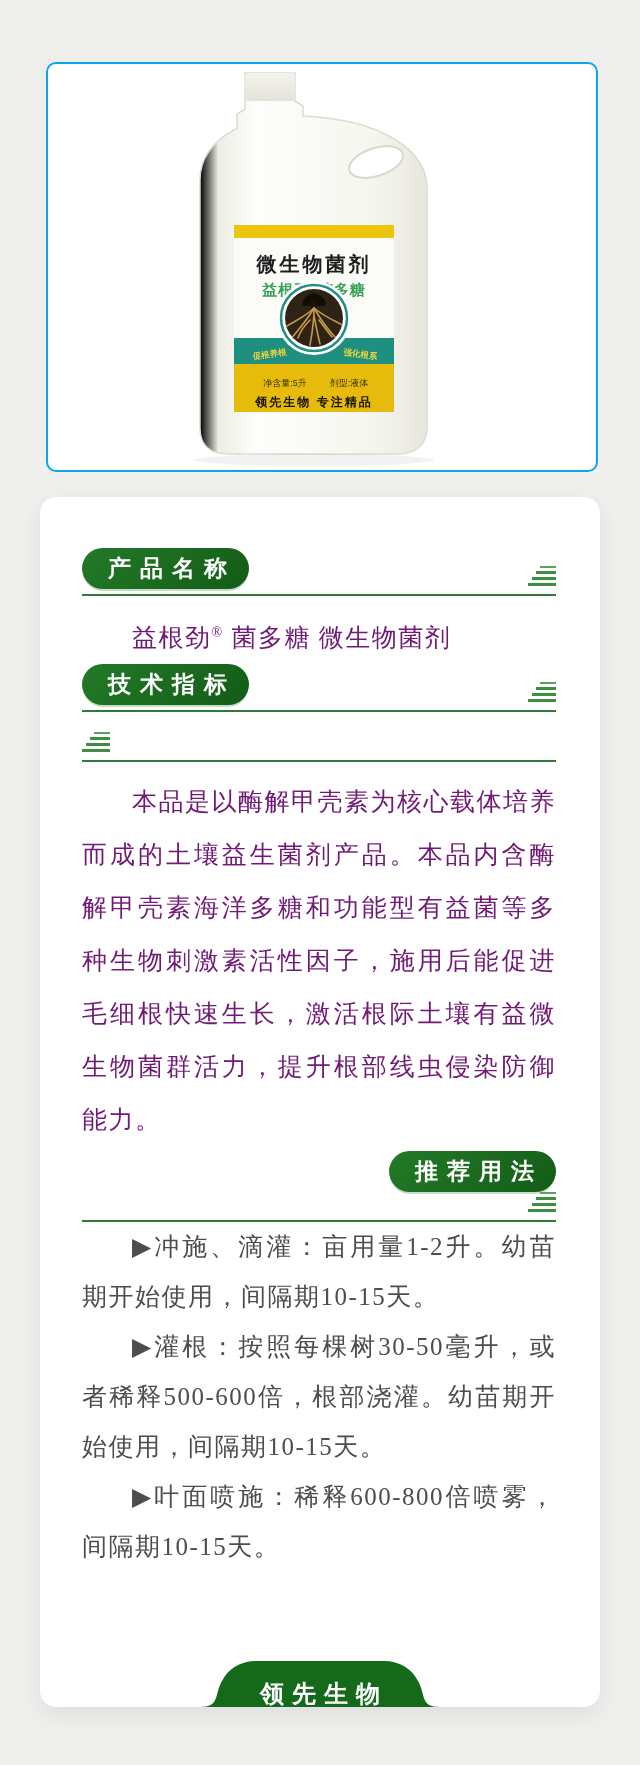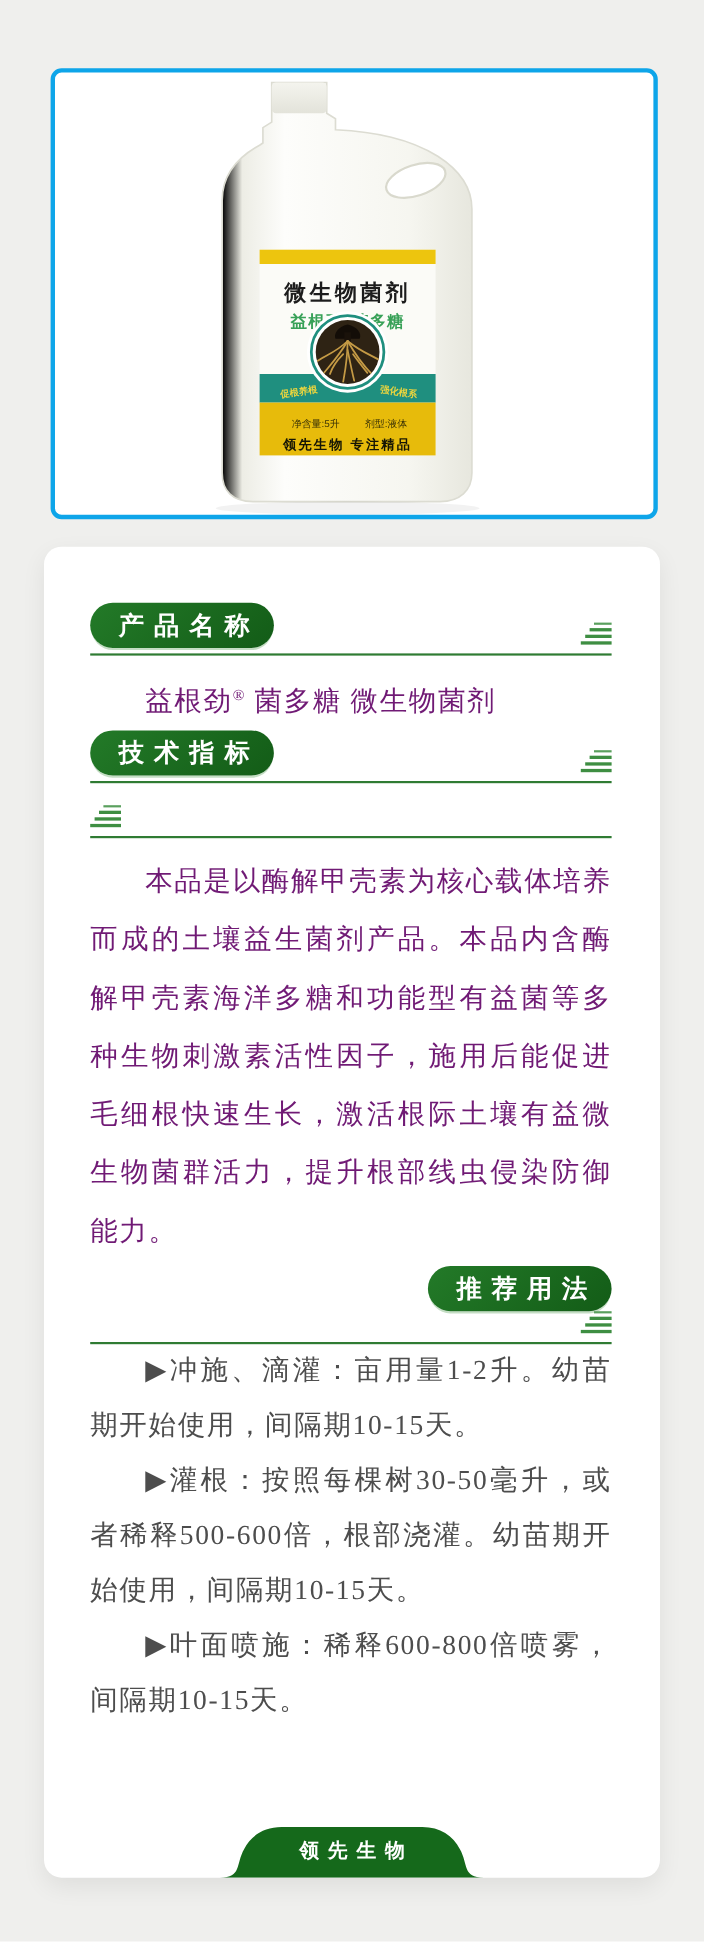--- a/index.html
+++ b/index.html
@@ -6,21 +6,21 @@
   body{
     width:640px;height:1765px;
     background:#efefed;
     font-family:"Liberation Serif","DejaVu Serif",serif;
     position:relative;
     overflow:hidden;
   }
   
   .hero-card{
     position:absolute;left:46px;top:62px;width:552px;height:410px;
-    background:#ffffff;border:4px solid #0ea5e9;border-radius:10px;
+    background:#ffffff;border:2px solid #0ea5e9;border-radius:10px;
     box-sizing:border-box;overflow:hidden;
   }
   .hero-card svg{display:block;}
   
   .detail-card{
     position:absolute;left:40px;top:497px;width:560px;height:1210px;
     background:#ffffff;border-radius:16px;
     box-shadow:0 8px 22px rgba(0,0,0,0.07);
     box-sizing:border-box;
     padding:51px 44px 16px 42px;
@@ -64,24 +64,24 @@
     text-indent:2em;
   }
   .sup{font-size:14px;vertical-align:super;}
   
   .footer-badge{
     position:absolute;left:50%;bottom:0;transform:translateX(-50%);
     width:240px;height:46px;
   }
   .footer-badge svg{display:block;}
   .footer-badge .badge-text{
-    position:absolute;left:0;top:0;width:100%;height:100%;
+    position:absolute;left:0;top:12px;width:100%;height:100%;
     display:flex;align-items:center;justify-content:center;
     color:#fff;font-family:"Liberation Sans","DejaVu Sans",sans-serif;
-    font-weight:bold;font-size:18px;letter-spacing:8px;text-indent:8px;
+    font-weight:bold;font-size:24px;letter-spacing:8px;text-indent:8px;
     padding-bottom:4px;box-sizing:border-box;
   }
 </style>
 </head>
 <body>
 
 <div class="hero-card">
   <svg width="548" height="406" viewBox="0 0 548 406">
     <defs>
       <linearGradient id="gjug" x1="0" y1="0" x2="1" y2="0">

